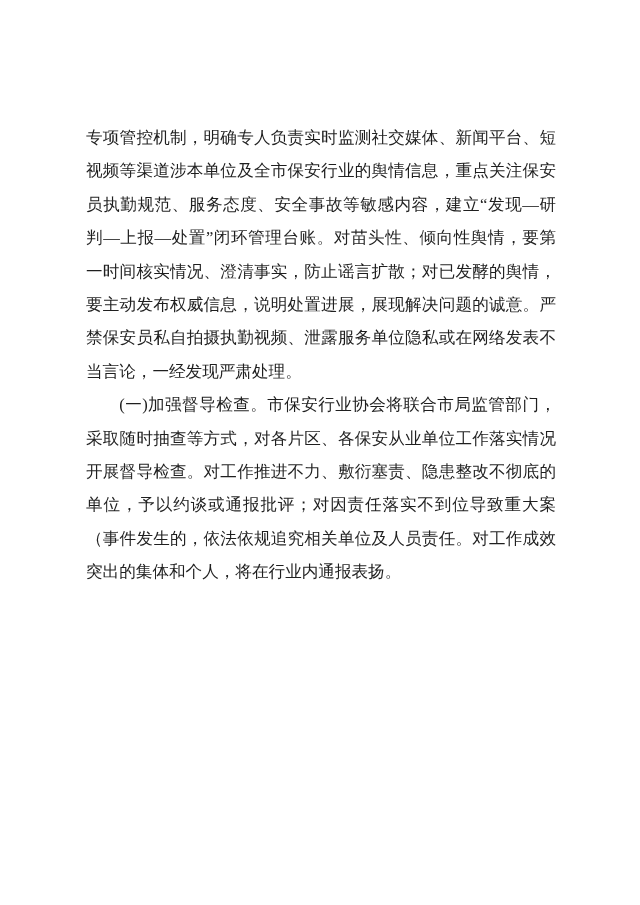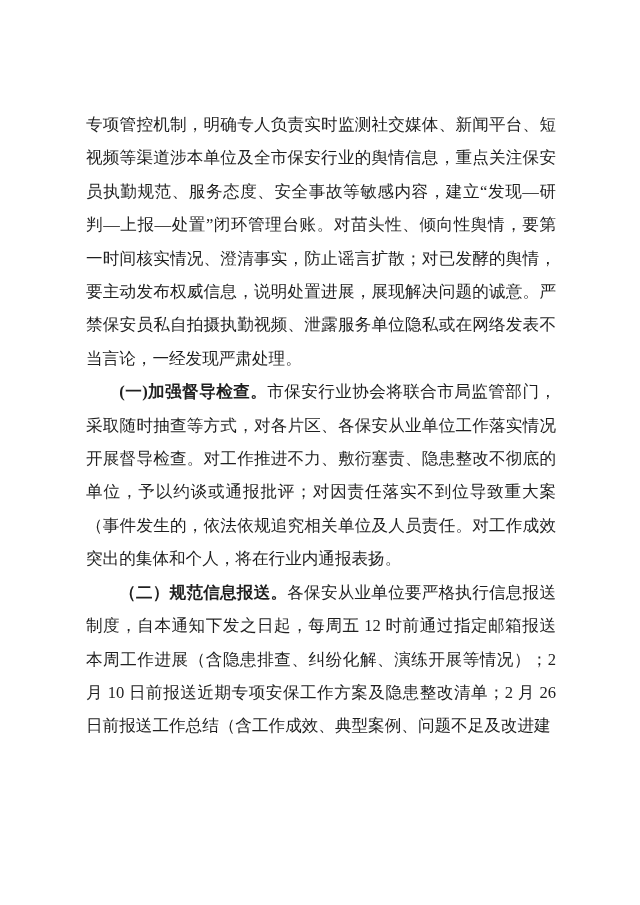--- a/index.html
+++ b/index.html
@@ -10,51 +10,50 @@
   .page {
     position: relative;
     width: 640px;
     height: 905px;
     background: #ffffff;
     overflow: hidden;
   }
   .text-block {
     position: absolute;
     left: 86px;
-    top: 108px;
+    top: 121px;
     width: 470px;
     font-family: "Liberation Serif", "DejaVu Serif", serif;
     font-size: 16.6px;
     line-height: 33.4px;
     color: #1f1f1f;
     text-align: justify;
   }
   .text-block p {
     margin: 0;
     padding: 0;
     text-indent: 2em;
   }
   .text-block p.continuation {
     text-indent: 0;
   }
   .heading {
     font-weight: 700;
     font-family: "Liberation Sans", "DejaVu Sans", sans-serif;
   }
   .lead {
-    font-weight: 700;
+    font-weight: 400;
   }
 </style>
 </head>
 <body>
 
 <div class="page">
   <div class="text-block">
 
     <p class="continuation">专项管控机制，明确专人负责实时监测社交媒体、新闻平台、短视频等渠道涉本单位及全市保安行业的舆情信息，重点关注保安员执勤规范、服务态度、安全事故等敏感内容，建立“发现—研判—上报—处置”闭环管理台账。对苗头性、倾向性舆情，要第一时间核实情况、澄清事实，防止谣言扩散；对已发酵的舆情，要主动发布权威信息，说明处置进展，展现解决问题的诚意。严禁保安员私自拍摄执勤视频、泄露服务单位隐私或在网络发表不当言论，一经发现严肃处理。</p>
 
 
     <p><span class="lead">(一)加强督导检查。</span><span>市保安行业协会将联合市局监管部门，采取随时抽查等方式，对各片区、各保安从业单位工作落实情况开展督导检查。对工作推进不力、敷衍塞责、隐患整改不彻底的单位，予以约谈或通报批评；对因责任落实不到位导致重大案（事件发生的，依法依规追究相关单位及人员责任。对工作成效突出的集体和个人，将在行业内通报表扬。</span></p>
 
-    <p><span class="lead">（二）规范信息报送。</span><span>各保安从业单位要严格执行信息报送制度，自本通知下发之日起，每周五 12 时前通过指定邮箱报送本周工作进展（含隐患排查、纠纷化解、演练开展等情况）；2 月 10 日前报送近期专项安保工作方案及隐患整改清单；2 月 26 日前报送工作总结（含工作成效、典型案例、问题不足及改进建</span></p>
 
   </div>
 </div>
 
 </body></html>

